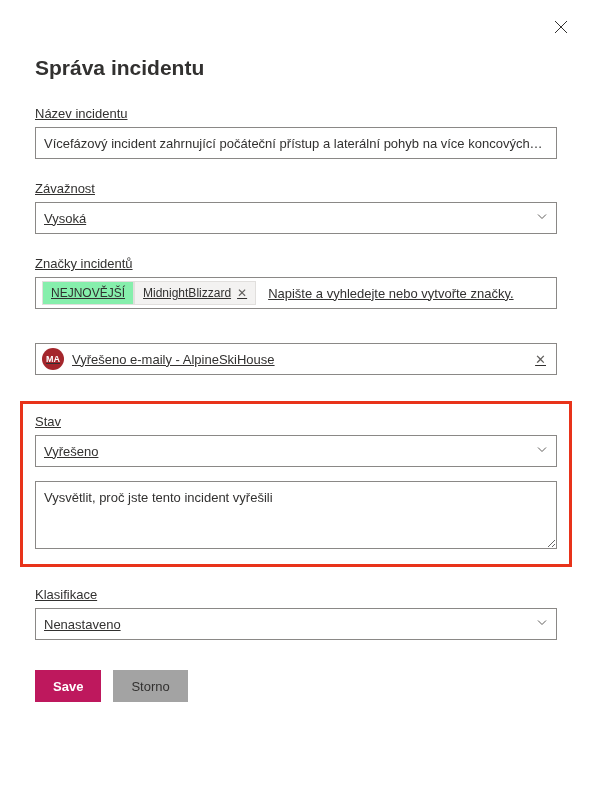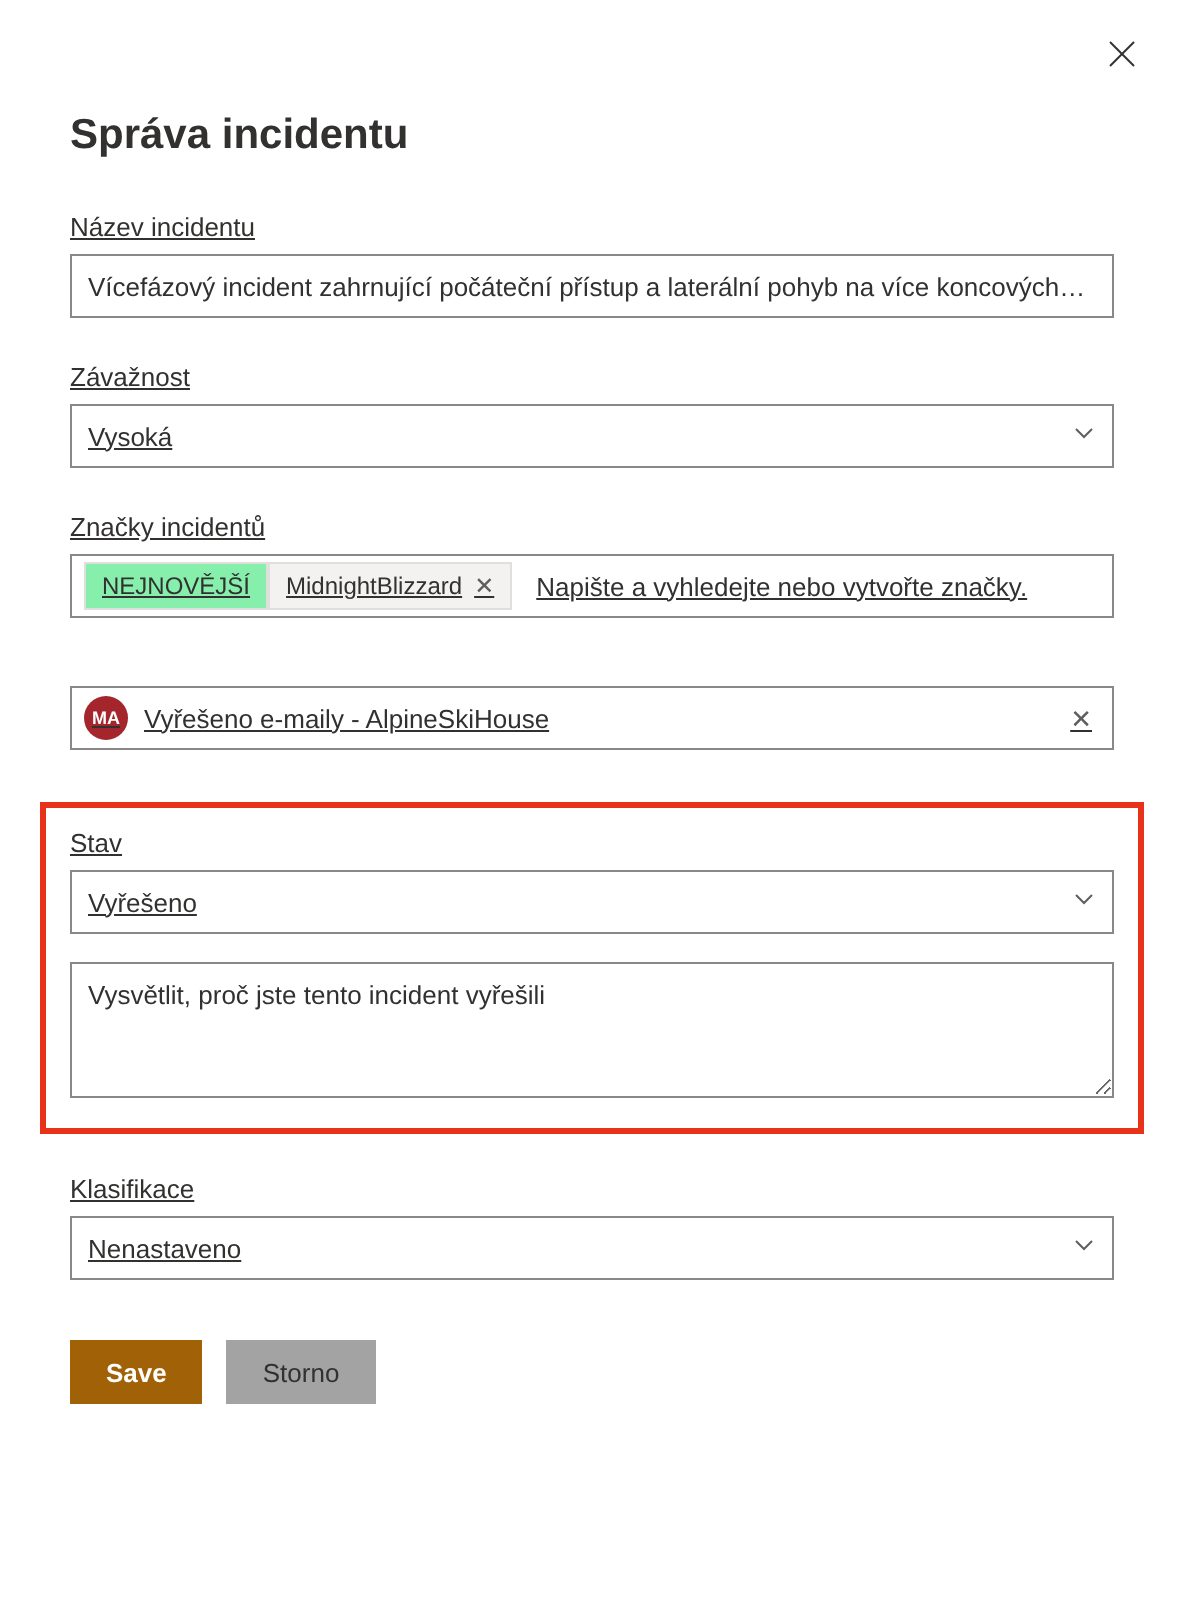--- a/index.html
+++ b/index.html
@@ -140,21 +140,21 @@
     }
     .btn {
       height: 32px;
       padding: 0 18px;
       font-size: 13px;
       font-family: inherit;
       border: none;
       cursor: pointer;
     }
     .btn-primary {
-      background: #a16207;
+      background: #be185d;
       color: #fff;
       font-weight: 600;
     }
     .btn-secondary {
       background: #a3a3a3;
       color: #323130;
     }
   </style>
 </head>
 <body>

